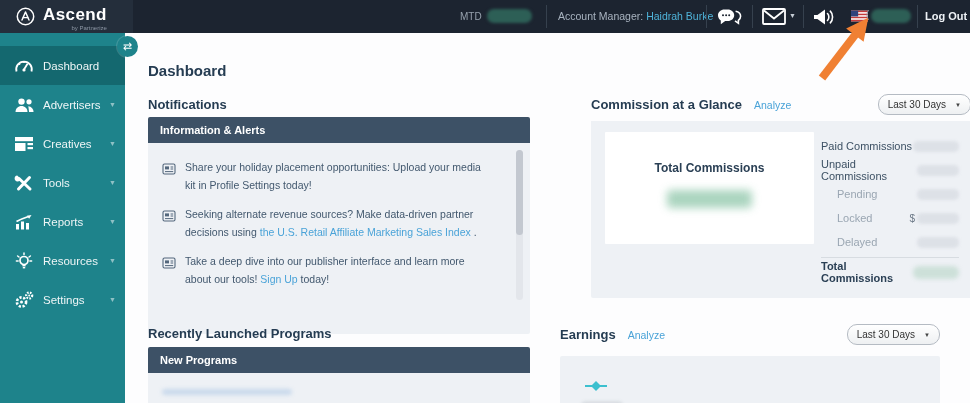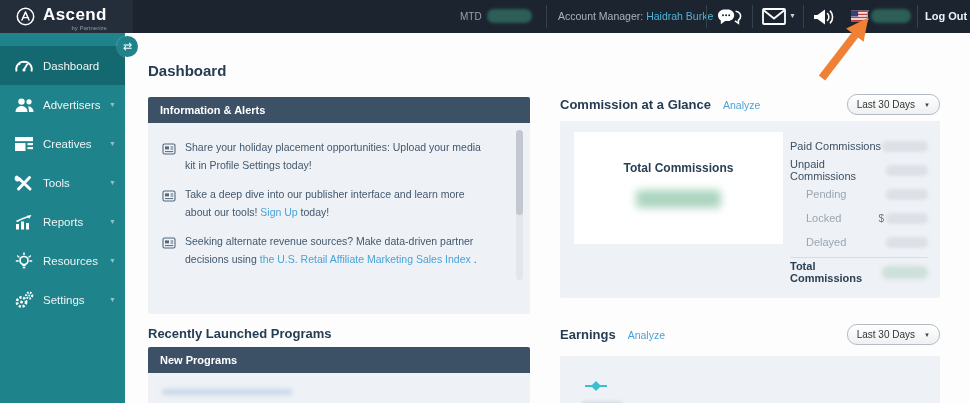--- a/index.html
+++ b/index.html
@@ -57,21 +57,21 @@
   
   #sec-notifications{left:148px;top:97px;width:382px;}
   #notif-panel{margin-top:0;border-radius:23px;}
   #notif-body{height:191px;padding:15px 44px 0 14px;box-sizing:border-box;}
   .notif-item{display:flex;gap:9px;margin-bottom:10px;font-size:10.5px;line-height:1.75;color:#42586e;}
   .notif-icon{margin-top:4px;color:#53677c;flex:0 0 auto;}
   .link{color:#4aa3d8;cursor:pointer;text-decoration:none;}
   .scrollbar{position:absolute;right:7px;top:7px;width:7px;height:150px;background:#e3e6eb;border-radius:4px;}
   .scroll-thumb{position:absolute;top:0;left:0;width:7px;height:85px;background:#c3c8d0;border-radius:4px;cursor:pointer;}
   
-  #sec-commission{left:560px;top:97px;width:380px;}
+  #sec-commission{left:591px;top:97px;width:380px;}
   #comm-panel{margin-top:4px;height:177px;display:flex;padding:11px 12px 0 14px;box-sizing:border-box;}
   .white-card{width:209px;height:112px;background:#ffffff;text-align:center;flex:0 0 auto;border-radius:1px;}
   .card-title{margin-top:29px;font-size:12px;font-weight:bold;color:#2b4055;}
   .card-value{margin:15px auto 0;width:85px;height:18px;background:#9ccdb4;border-radius:4px;filter:blur(4px);opacity:.85;}
   .comm-rows{flex:1;padding-left:7px;padding-top:2px;}
   .comm-row{display:flex;align-items:center;justify-content:space-between;height:24px;font-size:11px;color:#3d5164;}
   .comm-row.sub{padding-left:16px;color:#9aa6b2;}
   .pill-gray{width:46px;height:11px;background:#dde1e7;border-radius:5px;filter:blur(1.5px);}
   .comm-row.sub .pill-gray{width:42px;}
   .locked-val{display:flex;align-items:center;gap:2px;}
@@ -263,20 +263,23 @@
     </div>
   </div>
 </div>
 <div class="collapse-btn">
   <span>⇄</span>
 </div>
 
 <div style="position:absolute;left:148px;top:62px;font-size:15px;font-weight:bold;color:#253c52;">Dashboard</div>
 
 <div class="section" id="sec-notifications">
+  <div class="sec-head-row">
+    <span class="sec-heading">Notifications</span>
+  </div>
   <div id="notif-panel">
     <div class="panel-header">Information &amp; Alerts</div>
     <div class="panel-body" id="notif-body">
       <div class="notif-item">
         <span class="notif-icon">
           <svg width="14" height="12" viewBox="0 0 14 12">
             <rect x="1" y="1" width="12" height="10" rx="1.5" fill="none" stroke="currentColor" stroke-width="1.1"></rect>
             <rect x="3" y="3.4" width="4" height="3" fill="currentColor"></rect>
             <line x1="8.6" y1="4" x2="11.2" y2="4" stroke="currentColor" stroke-width="1"></line>
             <line x1="8.6" y1="6" x2="11.2" y2="6" stroke="currentColor" stroke-width="1"></line>
@@ -291,35 +294,35 @@
         <span class="notif-icon">
           <svg width="14" height="12" viewBox="0 0 14 12">
             <rect x="1" y="1" width="12" height="10" rx="1.5" fill="none" stroke="currentColor" stroke-width="1.1"></rect>
             <rect x="3" y="3.4" width="4" height="3" fill="currentColor"></rect>
             <line x1="8.6" y1="4" x2="11.2" y2="4" stroke="currentColor" stroke-width="1"></line>
             <line x1="8.6" y1="6" x2="11.2" y2="6" stroke="currentColor" stroke-width="1"></line>
             <line x1="3" y1="8.6" x2="11.2" y2="8.6" stroke="currentColor" stroke-width="1"></line>
           </svg>
         </span>
         <span class="notif-text">
-          <span>Take a deep dive into our publisher interface and learn more about our tools! </span><a class="link">Sign Up</a><span> today!</span>
+          <span>Seeking alternate revenue sources? Make data-driven partner decisions using </span><a class="link">the U.S. Retail Affiliate Marketing Sales Index</a><span> .</span>
         </span>
       </div>
       <div class="notif-item">
         <span class="notif-icon">
           <svg width="14" height="12" viewBox="0 0 14 12">
             <rect x="1" y="1" width="12" height="10" rx="1.5" fill="none" stroke="currentColor" stroke-width="1.1"></rect>
             <rect x="3" y="3.4" width="4" height="3" fill="currentColor"></rect>
             <line x1="8.6" y1="4" x2="11.2" y2="4" stroke="currentColor" stroke-width="1"></line>
             <line x1="8.6" y1="6" x2="11.2" y2="6" stroke="currentColor" stroke-width="1"></line>
             <line x1="3" y1="8.6" x2="11.2" y2="8.6" stroke="currentColor" stroke-width="1"></line>
           </svg>
         </span>
         <span class="notif-text">
-          <span>Seeking alternate revenue sources? Make data-driven partner decisions using </span><a class="link">the U.S. Retail Affiliate Marketing Sales Index</a><span> .</span>
+          <span>Take a deep dive into our publisher interface and learn more about our tools! </span><a class="link">Sign Up</a><span> today!</span>
         </span>
       </div>
       <div class="scrollbar">
         <div class="scroll-thumb"></div>
       </div>
     </div>
   </div>
 </div>
 
 <div class="section" id="sec-commission">

